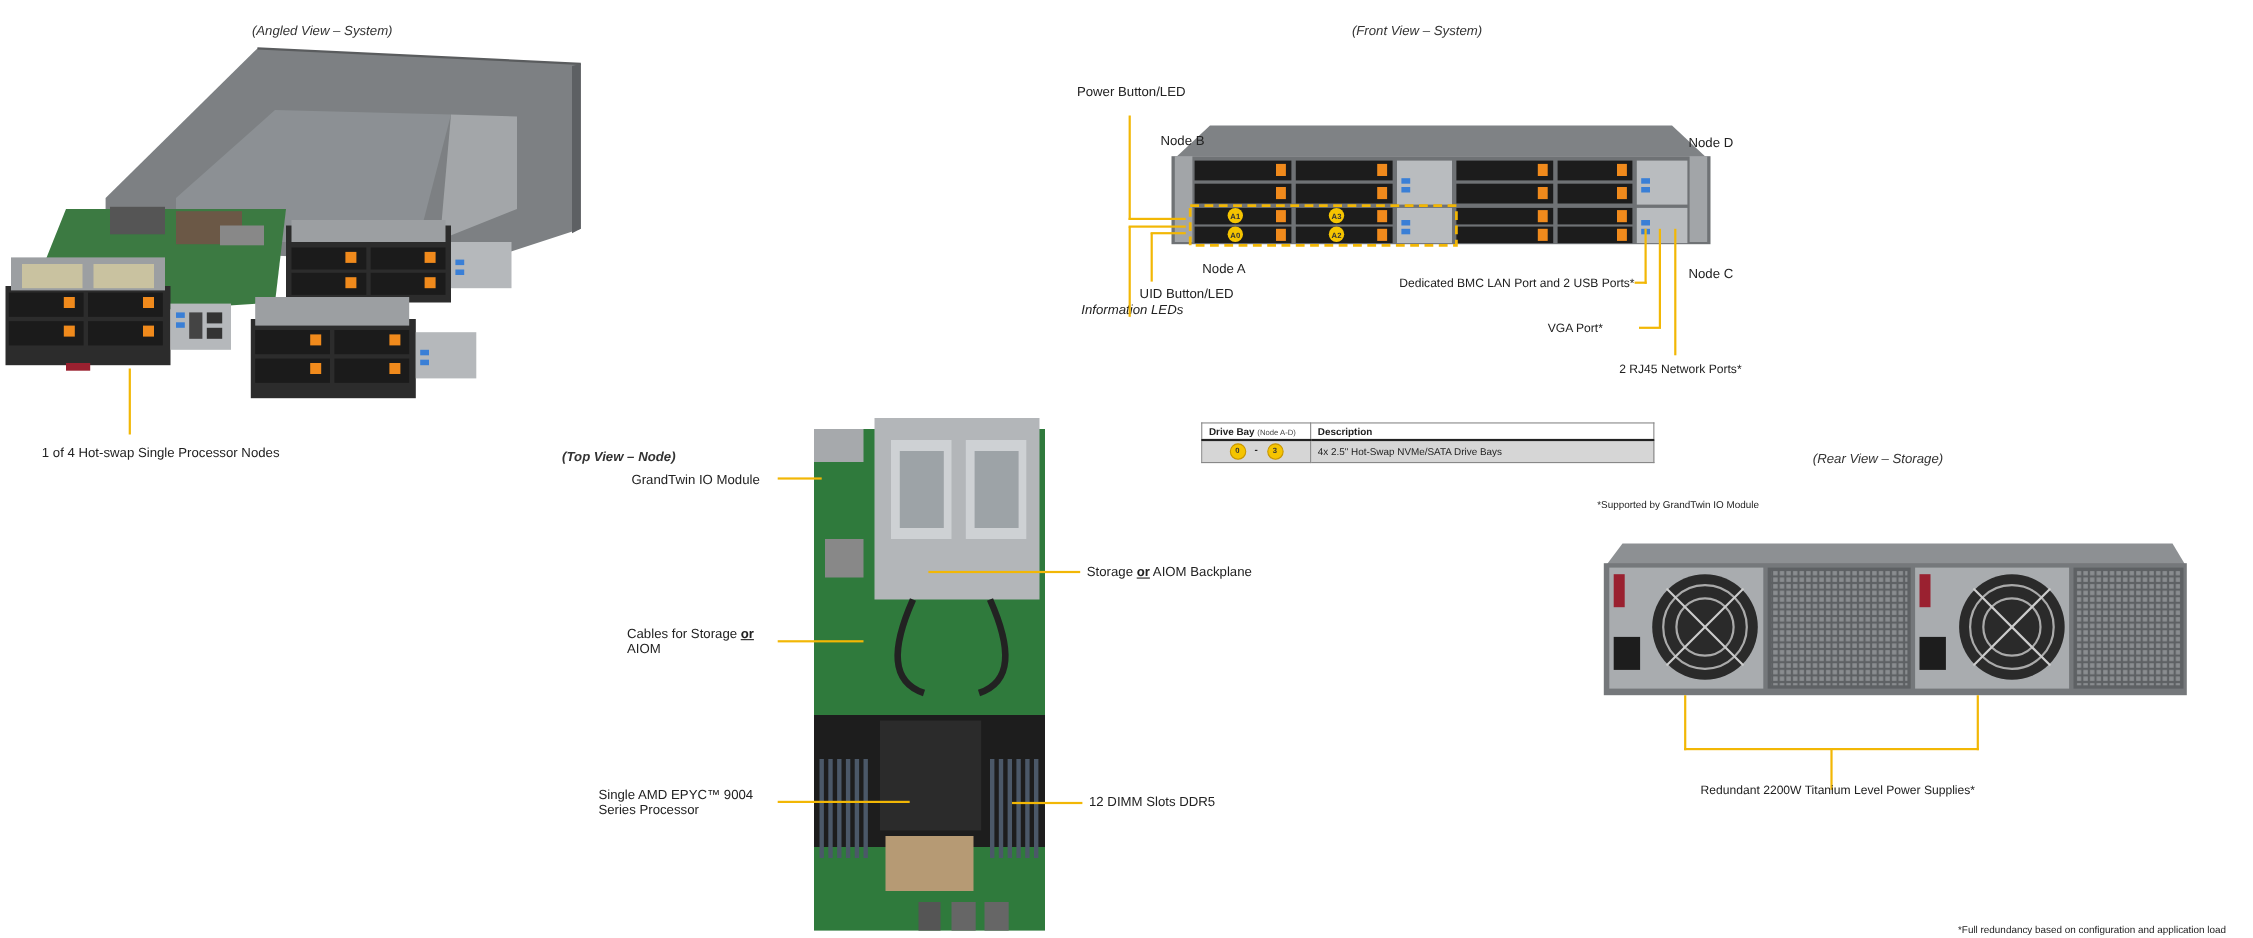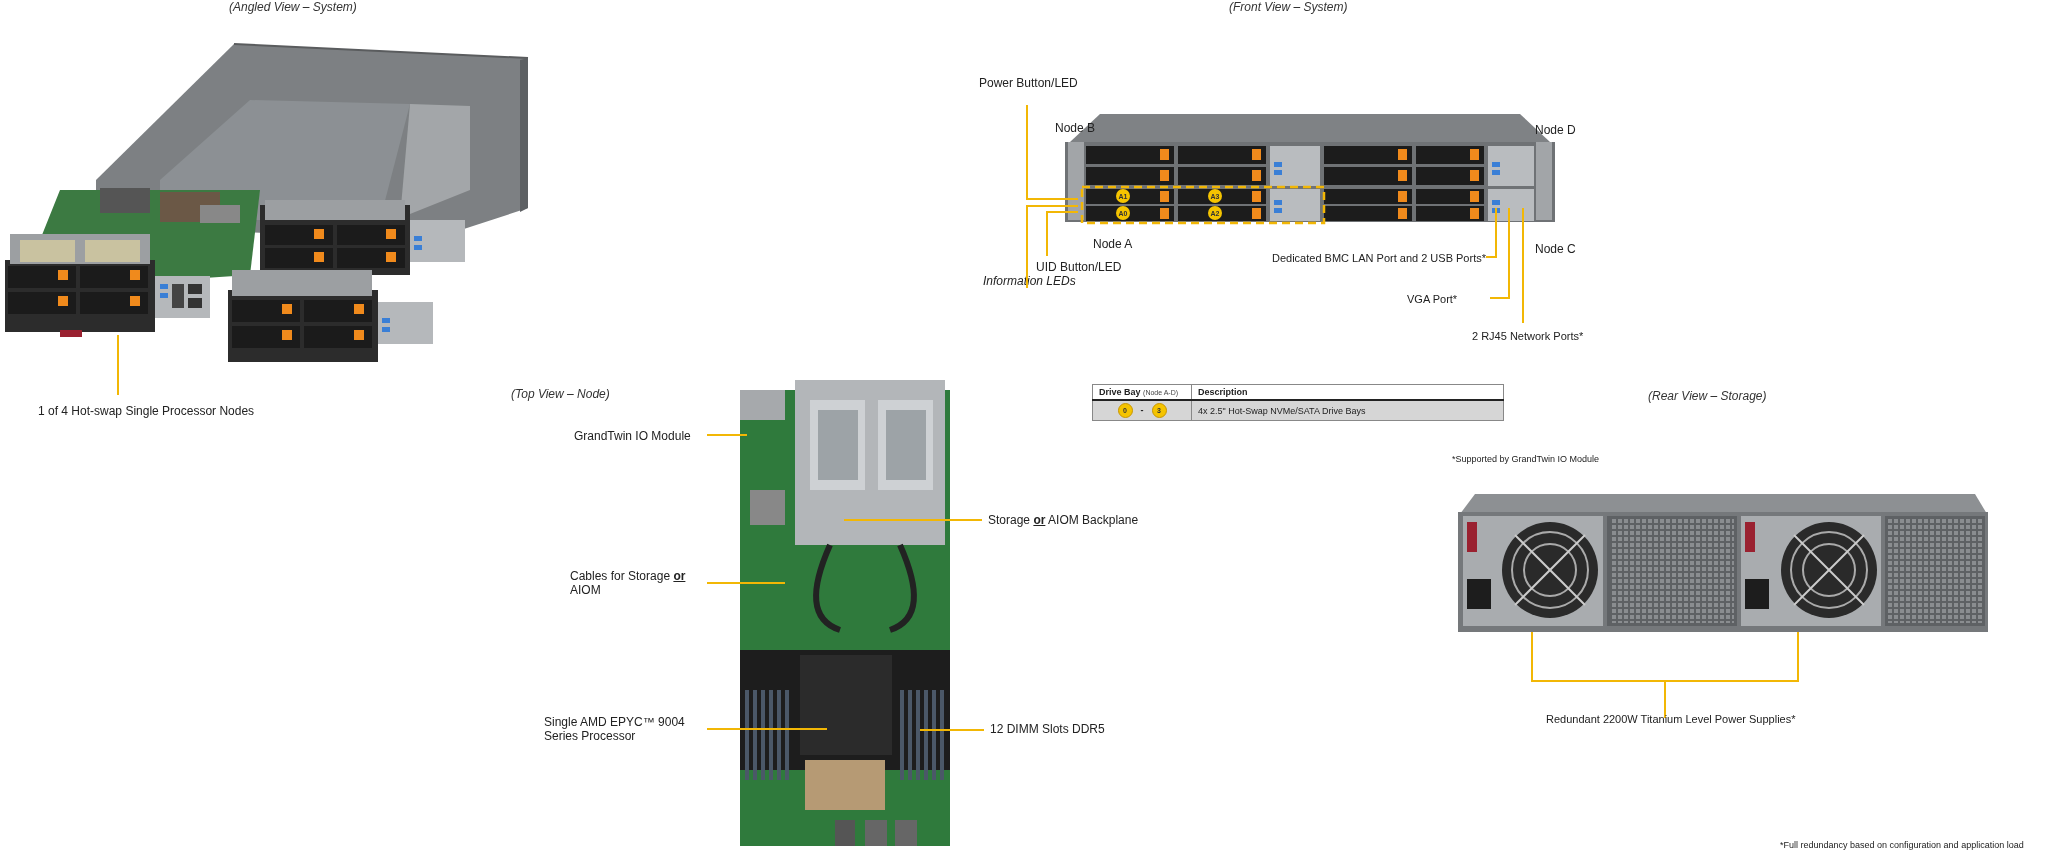--- a/index.html
+++ b/index.html
@@ -1,17 +1,17 @@
 <!DOCTYPE html>
 <html><head>
 <meta charset="utf-8">
 <style>
   html,body{margin:0;padding:0;background:#fff;}
   body{width:2048px;height:853px;position:relative;overflow:hidden;font-family:"Liberation Sans",sans-serif;color:#222;}
-  .caption{position:absolute;font-style:italic;font-size:12px;color:#333;white-space:nowrap;}
+  .caption{position:absolute;font-style:italic;font-size:12px;color:#333;white-space:nowrap;margin-top:21px;}
   .lbl{position:absolute;font-size:12px;color:#222;white-space:nowrap;line-height:14px;}
   .lbl.small{font-size:9px;}
   .ln{position:absolute;background:#f2b705;}
   svg{position:absolute;overflow:visible;}
   table.drive{position:absolute;left:1092px;top:384px;width:412px;border-collapse:collapse;font-size:9px;}
   table.drive th,table.drive td{border:1px solid #888;padding:2px 6px;text-align:left;}
   table.drive th{background:#fff;border-bottom:2px solid #222;font-weight:bold;}
   table.drive td{background:#d6d6d6;}
   table.drive th .sub{font-weight:normal;font-size:7px;color:#444;}
   .badge{display:inline-block;width:13px;height:13px;border-radius:50%;background:#f5c400;border:1px solid #c89600;font-size:7px;line-height:13px;text-align:center;font-weight:bold;color:#333;}
@@ -197,21 +197,21 @@
     <td style="text-align:center;">
       <span class="badge">0</span><span class="dash">-</span><span class="badge">3</span>
     </td>
     <td>4x 2.5" Hot-Swap NVMe/SATA Drive  Bays</td>
   </tr>
 </tbody>
   </table>
 
 <div class="lbl" style="left:1452px;top:452px;font-size:9px;">*Supported  by GrandTwin  IO Module</div>
 
-<div class="caption" style="left:511px;top:387px;">(Top View – Node)</div>
+<div class="caption" style="left:511px;top:387px;font-weight:bold;">(Top View – Node)</div>
 
 <svg style="left:740px;top:380px;" width="210" height="470" viewBox="0 0 210 470">
   <rect x="0" y="10" width="210" height="456" fill="#2f7a3c"></rect>
   <rect x="0" y="10" width="45" height="30" fill="#a6a9ac"></rect>
   <rect x="55" y="0" width="150" height="165" fill="#b3b6b9"></rect>
   <rect x="70" y="20" width="55" height="90" fill="#ced1d4"></rect>
   <rect x="138" y="20" width="55" height="90" fill="#ced1d4"></rect>
   <rect x="78" y="30" width="40" height="70" fill="#9da3a7"></rect>
   <rect x="146" y="30" width="40" height="70" fill="#9da3a7"></rect>
   <rect x="10" y="110" width="35" height="35" fill="#888"></rect>

